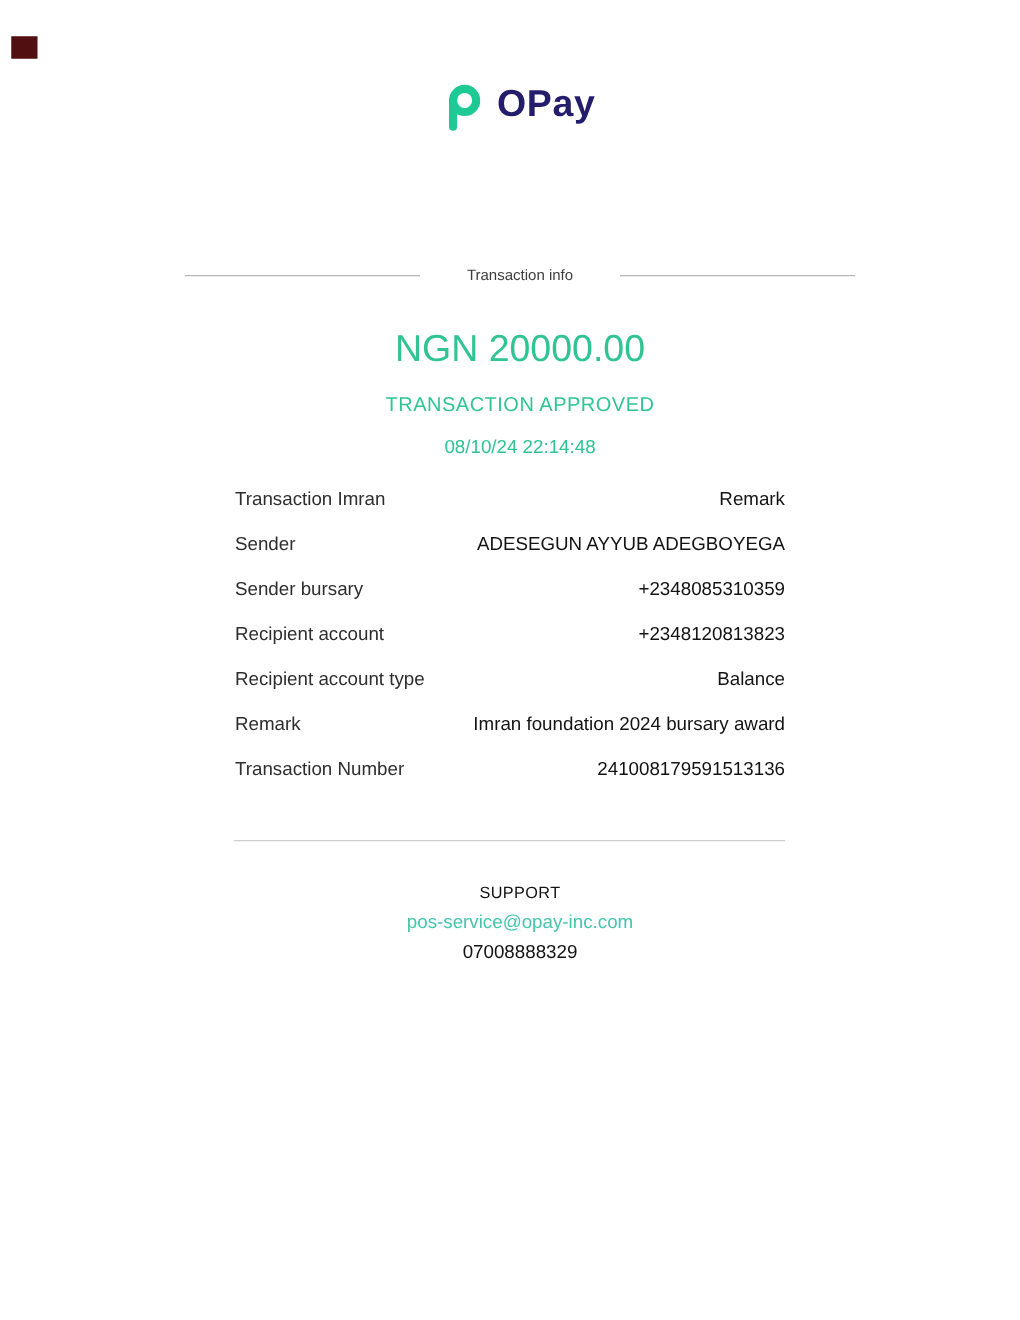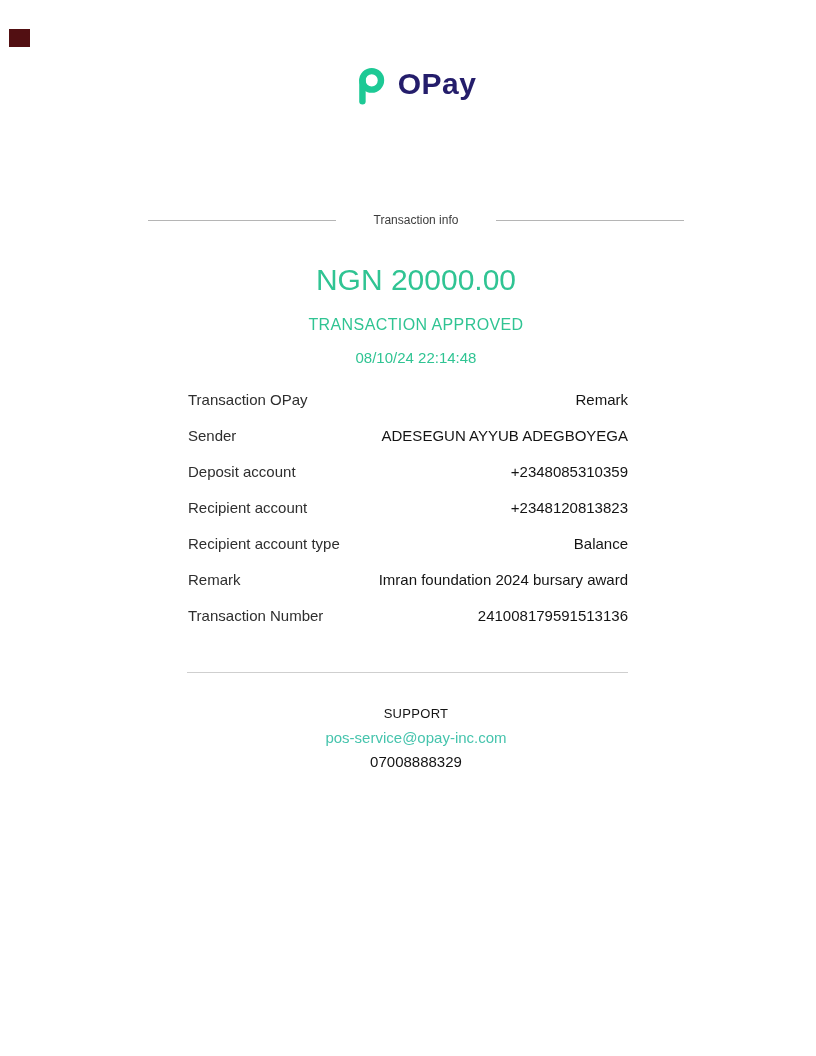--- a/index.html
+++ b/index.html
@@ -134,29 +134,29 @@
     <span class="section-title">Transaction info</span>
     <span class="rule"></span>
   </div>
 
   <div class="amount">NGN 20000.00</div>
   <div class="status">TRANSACTION APPROVED</div>
   <div class="datetime">08/10/24 22:14:48</div>
 
   <div class="details">
     <div class="row">
-      <span class="label">Transaction OPay</span>
+      <span class="label">Transaction Imran</span>
       <span class="value">Remark</span>
     </div>
     <div class="row">
       <span class="label">Sender</span>
       <span class="value">ADESEGUN AYYUB ADEGBOYEGA</span>
     </div>
     <div class="row">
-      <span class="label">Deposit account</span>
+      <span class="label">Sender bursary</span>
       <span class="value">+2348085310359</span>
     </div>
     <div class="row">
       <span class="label">Recipient account</span>
       <span class="value">+2348120813823</span>
     </div>
     <div class="row">
       <span class="label">Recipient account type</span>
       <span class="value">Balance</span>
     </div>

